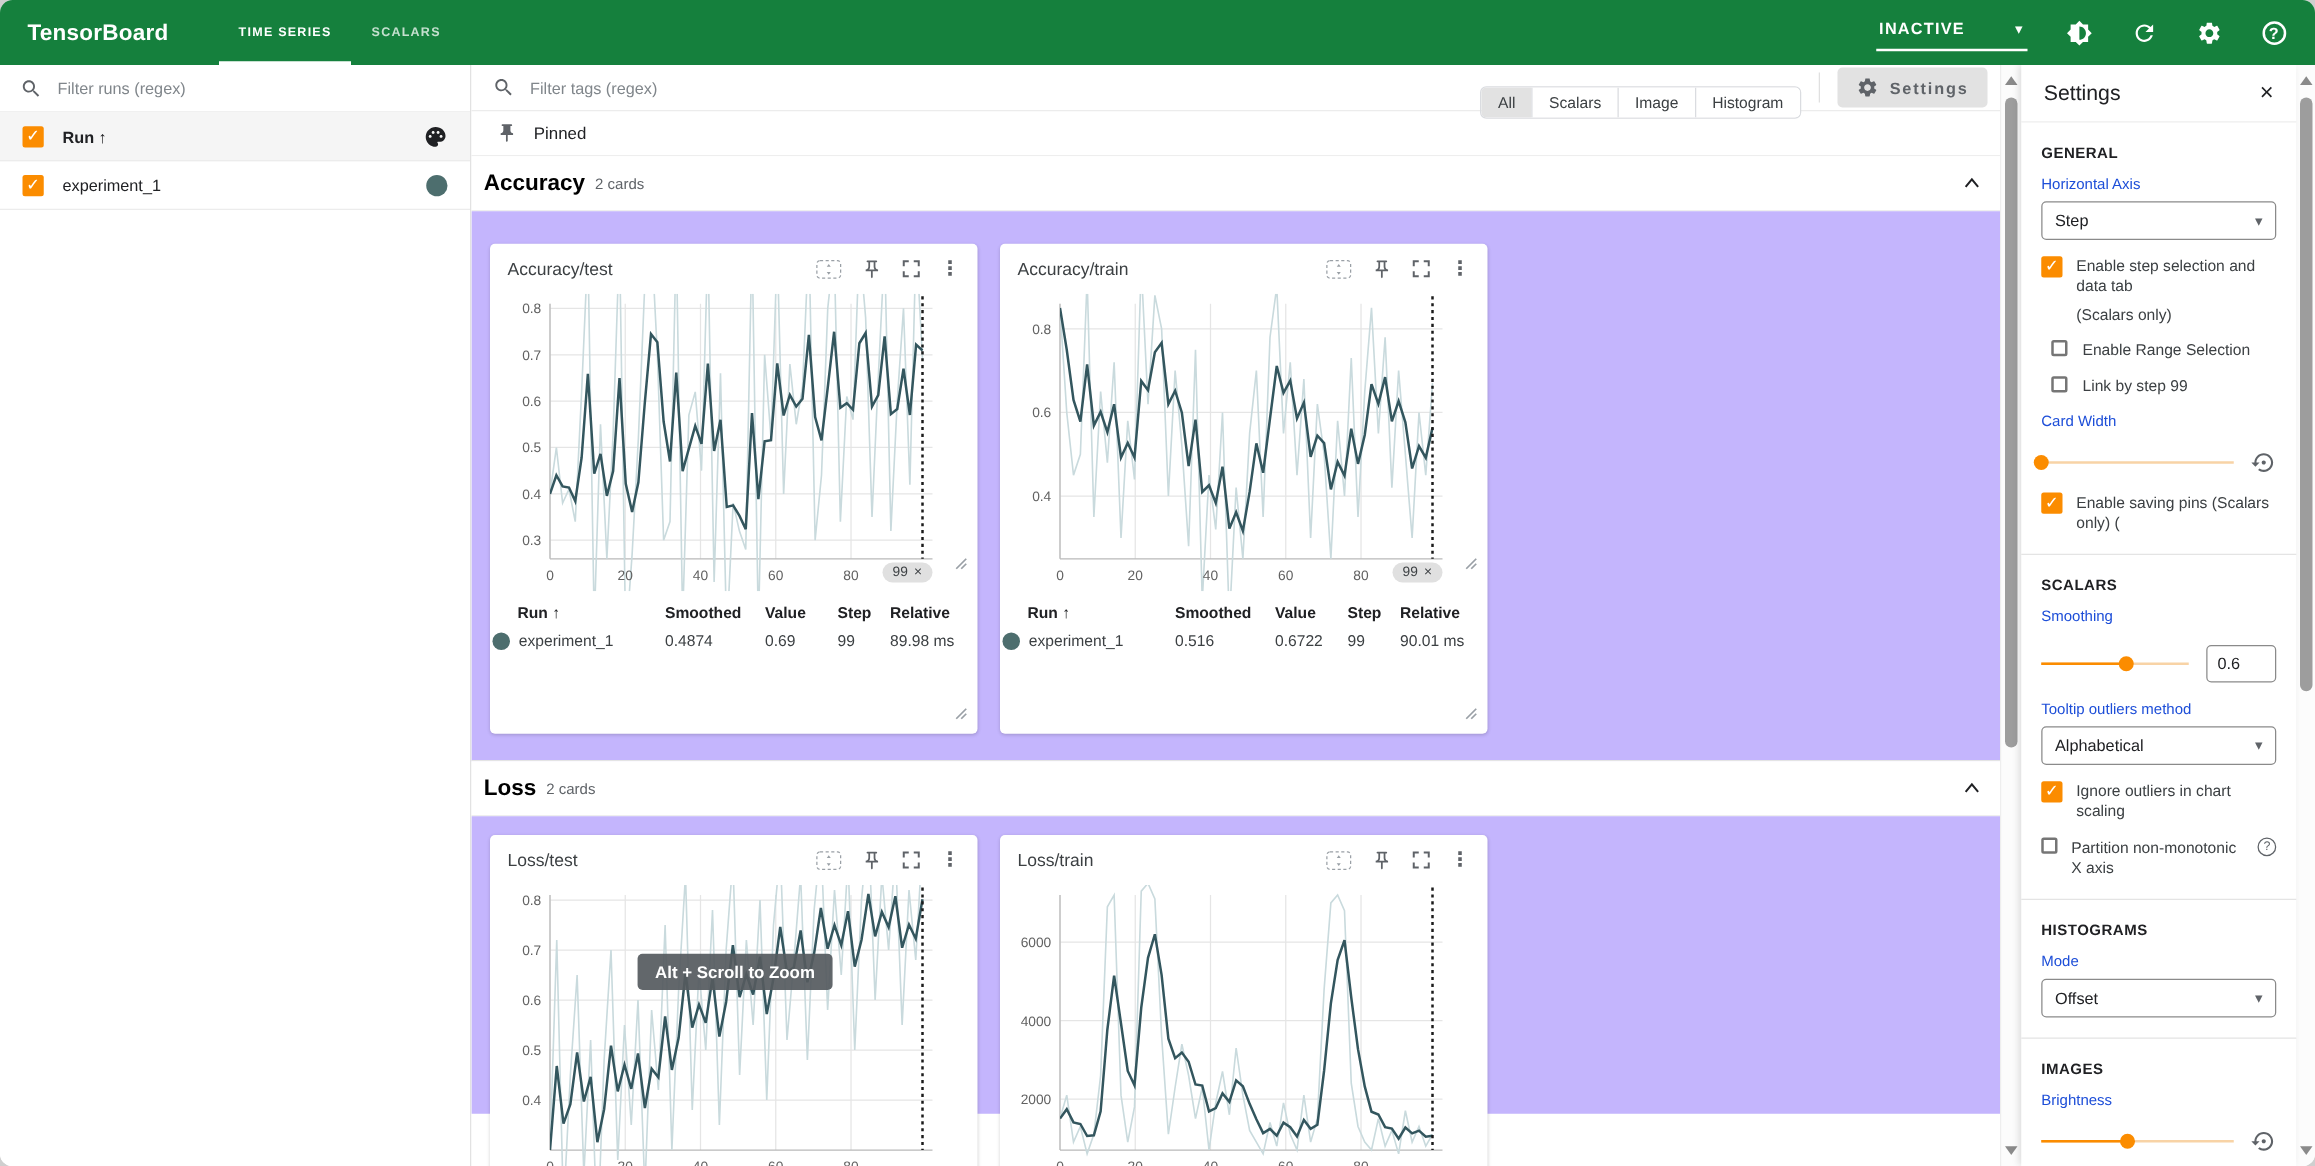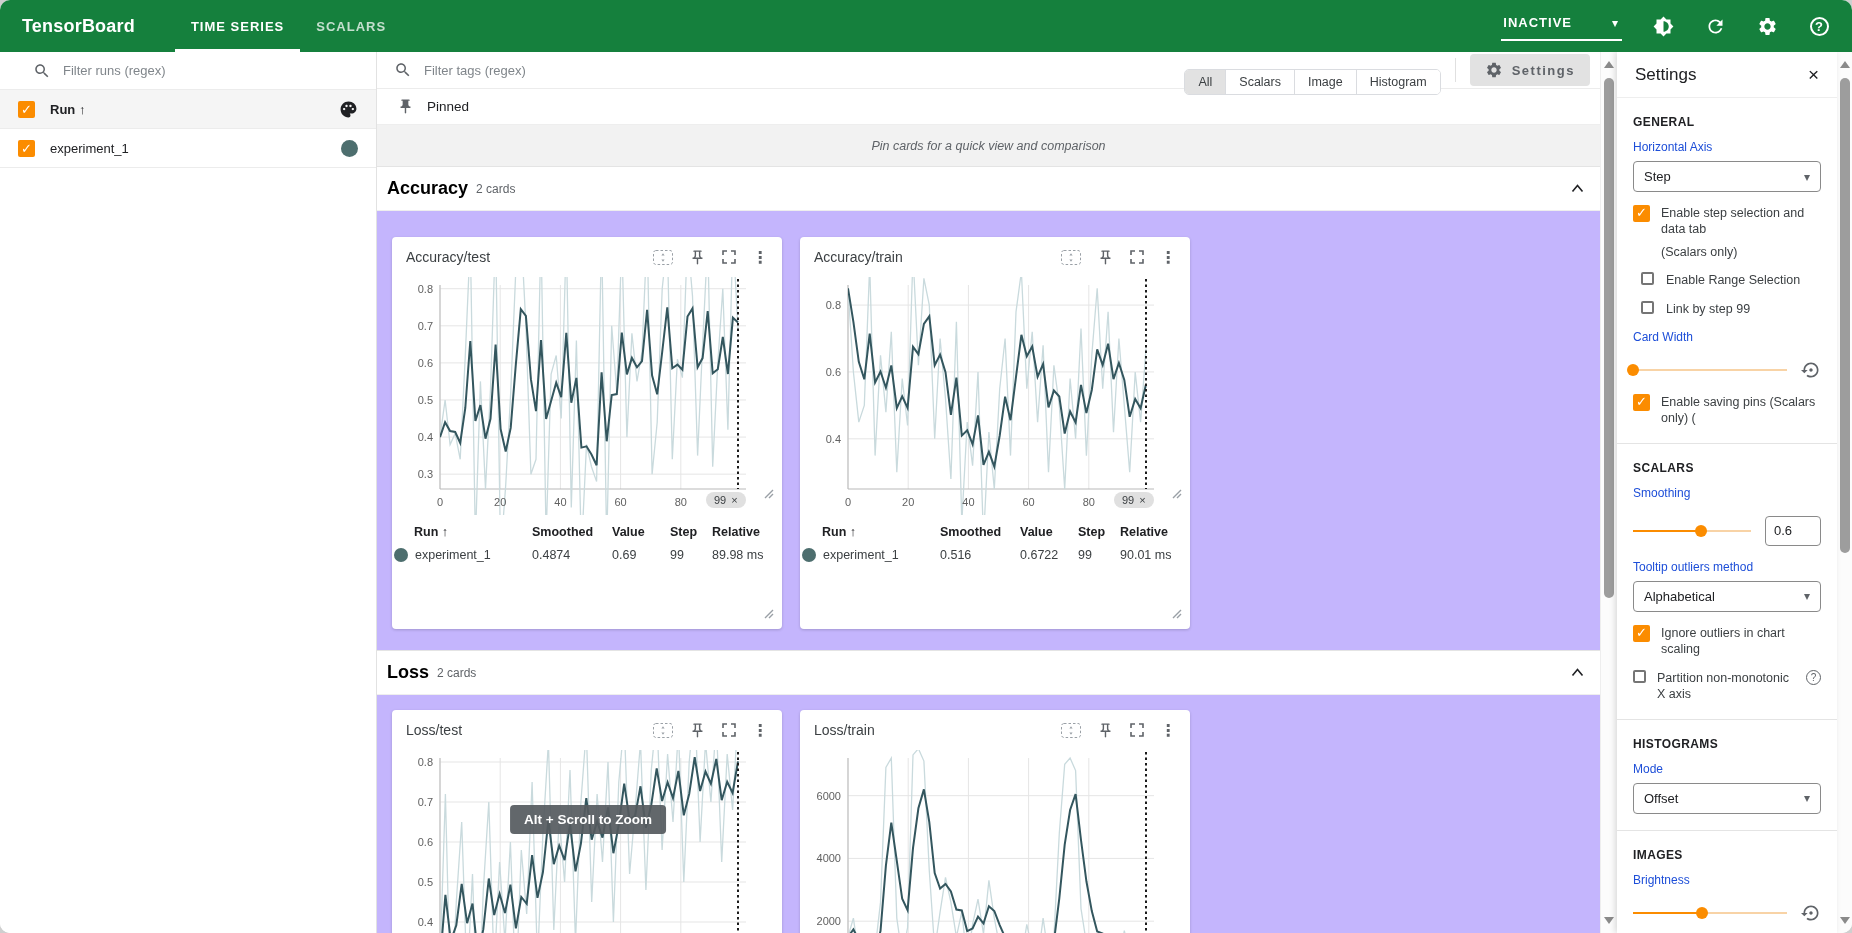--- a/index.html
+++ b/index.html
@@ -5,37 +5,37 @@
   * { margin:0; padding:0; box-sizing:border-box; }
   html,body { width:1852px; height:933px; overflow:hidden; background:#cfcfcf;
     font-family:"Liberation Sans","DejaVu Sans",sans-serif; }
   .app { position:relative; width:1852px; height:933px; border-radius:10px; overflow:hidden; background:#fff; }
 
   
   .topbar { position:absolute; top:0; left:0; width:100%; height:52px; background:#15803d;
     display:flex; align-items:center; color:#fff; z-index:10; }
   .logo { margin-left:22px; font-size:18px; font-weight:700; letter-spacing:.2px; }
   .tabs { display:flex; margin-left:40px; height:52px; }
-  .tab { display:flex; align-items:center; padding:0 16px; font-size:13px; font-weight:700;
+  .tab { display:flex; align-items:center; padding:0 16px; font-size:10px; font-weight:700;
     letter-spacing:1px; color:rgba(255,255,255,.75); cursor:pointer; }
   .tab.active { color:#fff; box-shadow:inset 0 -3px 0 #fff; }
   .top-right { margin-left:auto; display:flex; align-items:center; gap:30px; margin-right:22px; }
   .status-select { display:flex; align-items:center; gap:40px; border-bottom:2px solid #fff;
     padding:4px 4px 9px 2px; cursor:pointer; }
   .status-label { font-size:13px; font-weight:700; letter-spacing:1px; }
   .caret { font-size:12px; line-height:1; }
   .top-icon { width:22px; height:22px; display:flex; align-items:center; justify-content:center; cursor:pointer; }
   .top-icon svg { fill:#fff; }
   .help-circle { width:19px; height:19px; border:2px solid #fff; border-radius:50%;
     display:flex; align-items:center; justify-content:center; font-size:13px; font-weight:700; }
 
   
   .sidebar { position:absolute; top:52px; left:0; width:377px; bottom:0; background:#fff;
     border-right:1px solid #e2e2e2; z-index:5; }
-  .side-search { height:38px; display:flex; align-items:center; padding:0 16px; border-bottom:1px solid #ececec;justify-content:center; }
+  .side-search { height:38px; display:flex; align-items:center; padding:0 16px; border-bottom:1px solid #ececec; }
   .search-svg { flex:none; }
   .text-input { border:none; outline:none; font-size:13px; color:#3c4043; margin-left:12px; width:280px;
     font-family:inherit; background:transparent; }
   .text-input::placeholder { color:#80868b; }
   .run-row { height:39px; display:flex; align-items:center; padding:0 18px; border-bottom:1px solid #ececec; cursor:pointer; }
   .run-row.hdr { background:#f5f5f5; }
   .chk { width:17px; height:17px; border-radius:2px; flex:none; display:flex; align-items:center;
     justify-content:center; cursor:pointer; }
   .chk.on { background:#fb8c00; color:#fff; font-size:13px; font-weight:700; }
   .chk.off { width:13px; height:13px; border:2px solid #757575; background:#fff; }
@@ -237,23 +237,20 @@
       </div>
     </div>
 
     <div class="pinned-row">
       <svg width="17" height="17" viewBox="0 0 24 24">
           <path d="M16 9V4h1c.55 0 1-.45 1-1s-.45-1-1-1H7c-.55 0-1 .45-1 1s.45 1 1 1h1v5c0 1.66-1.34 3-3 3v2h5.97v7l1 1 1-1v-7H19v-2c-1.66 0-3-1.34-3-3z"></path>
         </svg>
       <span class="pinned-label">Pinned</span>
     </div>
 
-    <div class="banner">
-      <span>Pin cards for a quick view and comparison</span>
-    </div>
 
     <div class="section-hdr">
       <span class="sec-title">Accuracy</span>
       <span class="sec-count">2 cards</span>
       <span class="sec-collapse">
         <svg width="13" height="9" viewBox="0 0 13 9">
             <path d="M1.5 7.5 L6.5 1.5 L11.5 7.5" stroke="#202124" stroke-width="1.6" fill="none"></path>
           </svg>
       </span>
     </div>

